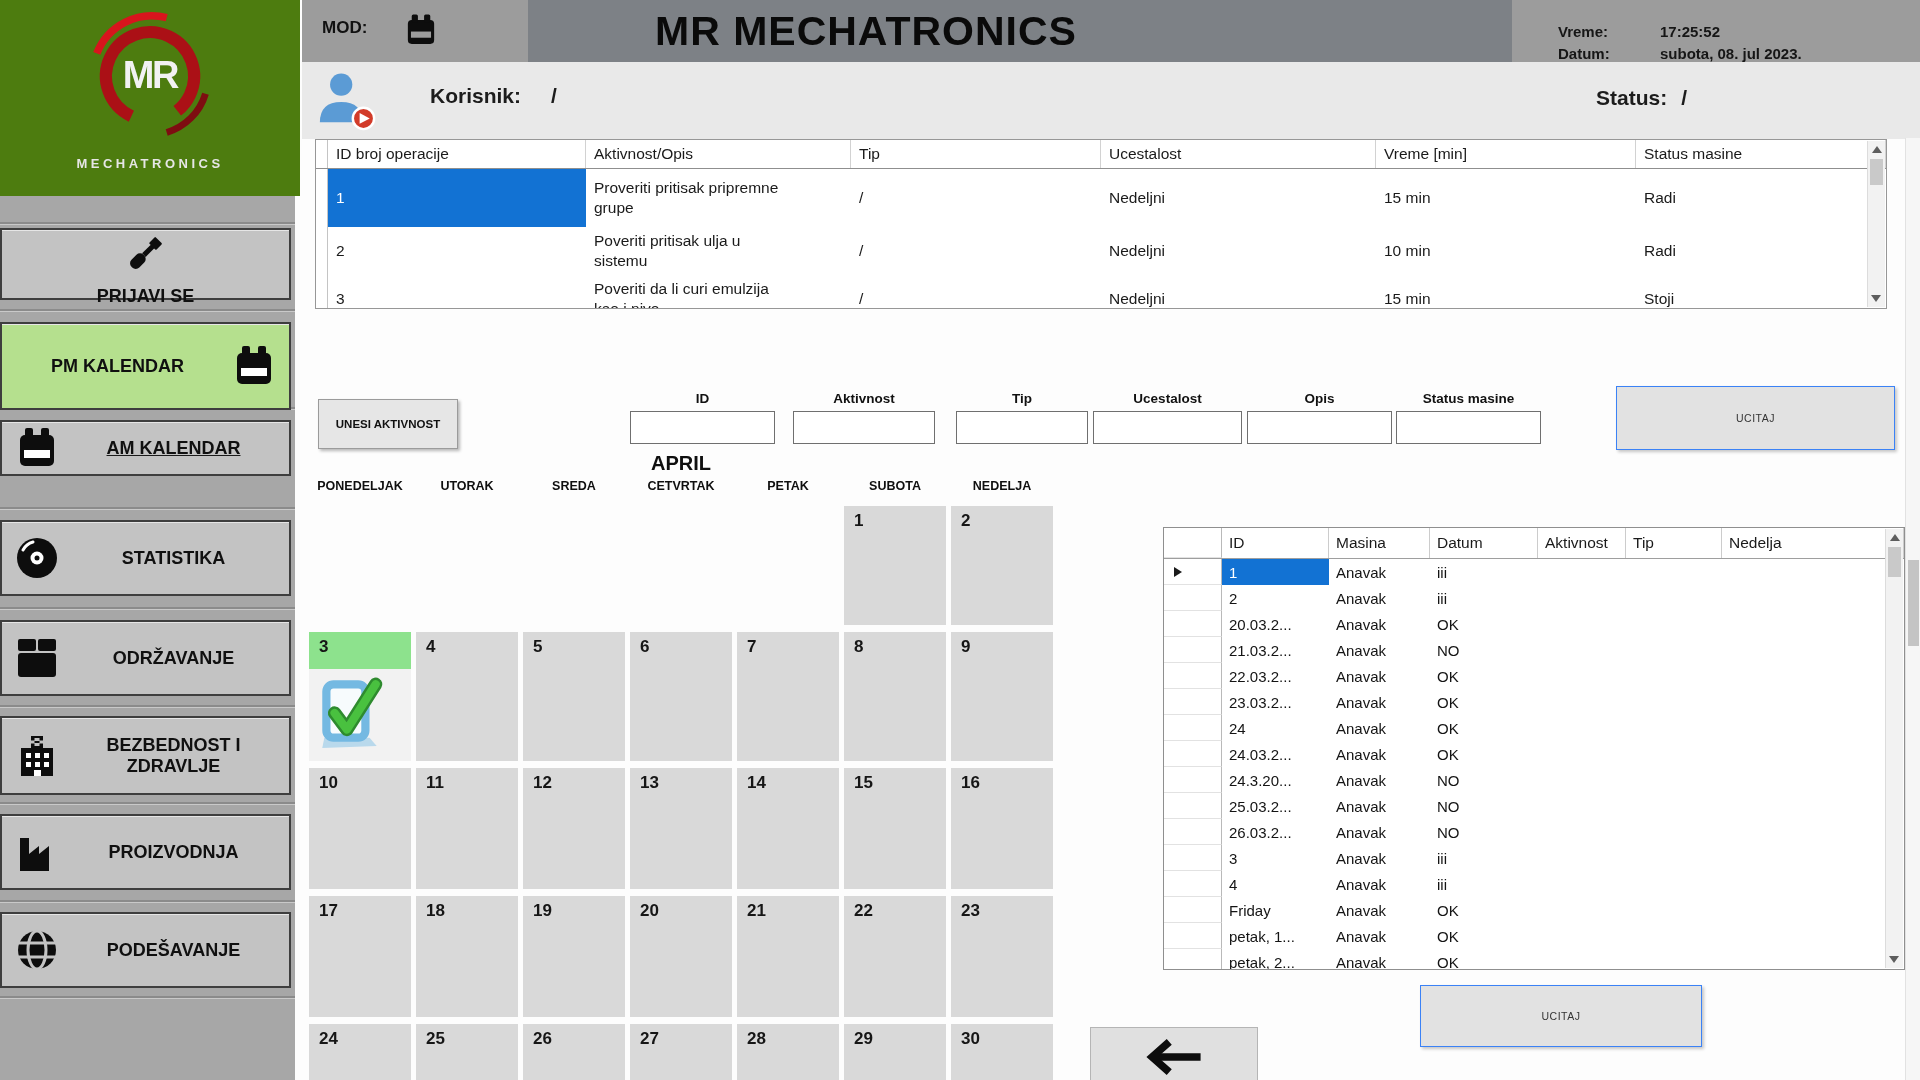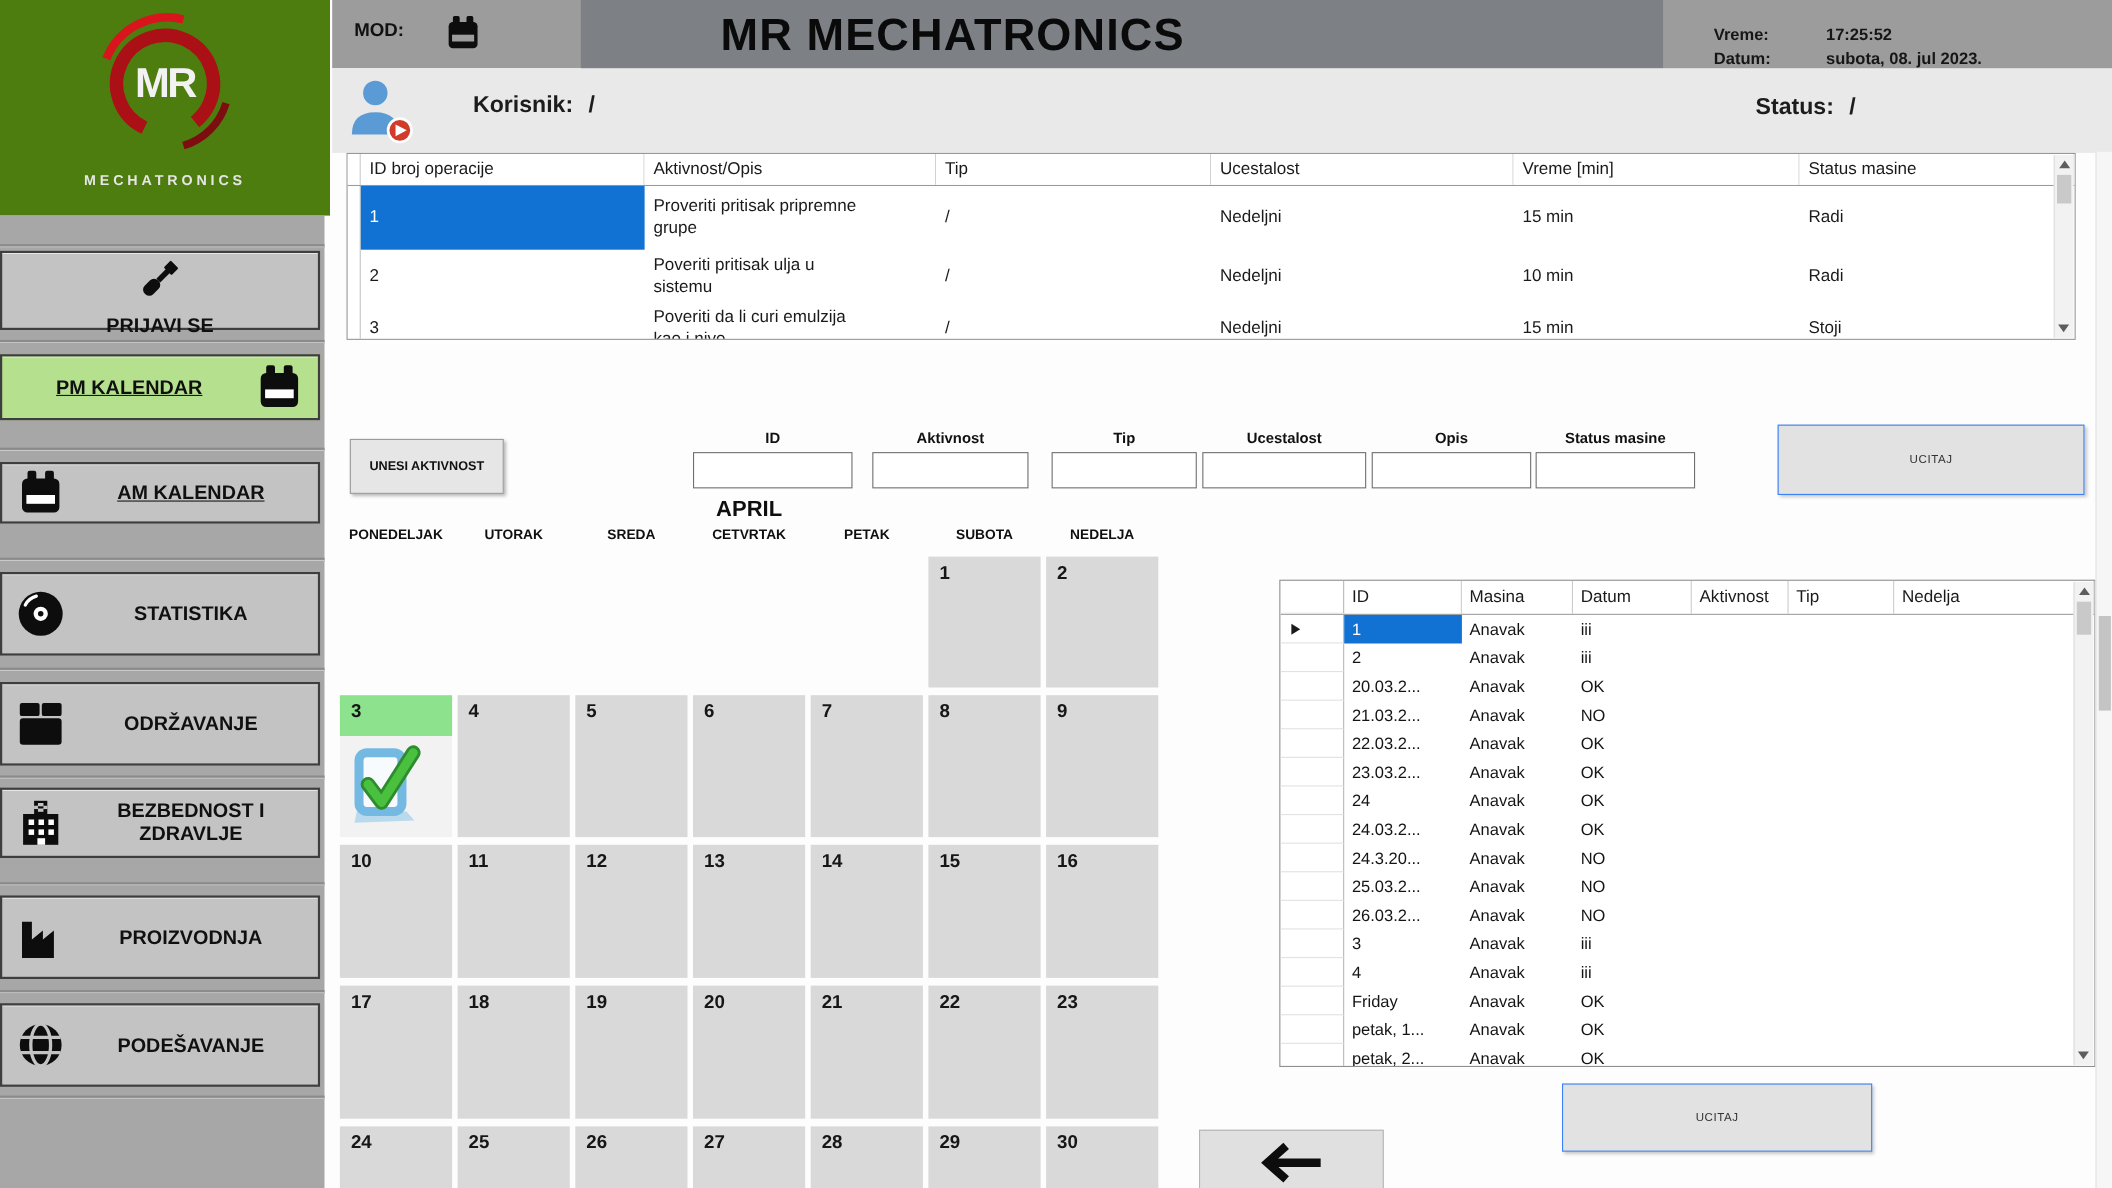--- a/index.html
+++ b/index.html
@@ -32,21 +32,21 @@
              display:flex;align-items:center;}
   .title-text{padding-left:127px;font-size:41px;font-weight:bold;letter-spacing:1px;color:#0a0a0a;}
   .clock{position:absolute;left:1512px;top:0;width:408px;height:85px;background:#9c9c9c;
          display:flex;flex-direction:column;justify-content:center;gap:5px;}
   .clock-row{display:flex;padding-left:46px;font-weight:bold;font-size:15px;color:#161616;}
   .clock-row .lab{width:102px;}
 
   
   .userrow{position:absolute;left:302px;top:62px;width:1618px;height:77px;background:#e9e9e9;}
   .user-icon{position:absolute;left:14px;top:6px;width:62px;height:66px;}
-  .korisnik{position:absolute;left:128px;top:22px;font-weight:bold;font-size:21px;display:flex;gap:14px;color:#1c1c1c;}
+  .korisnik{position:absolute;left:128px;top:22px;font-weight:bold;font-size:21px;display:flex;gap:30px;color:#1c1c1c;}
   .statusline{position:absolute;left:1294px;top:24px;font-weight:bold;font-size:21px;display:flex;gap:14px;color:#1c1c1c;}
 
   
   .ops-table{position:absolute;left:315px;top:139px;width:1572px;height:170px;background:#fff;
              border:1px solid #979797;overflow:hidden;box-sizing:border-box;}
   .ops-head,.ops-row{display:grid;grid-template-columns:12px 258px 265px 250px 275px 260px 1fr;}
   .ops-head{height:28px;border-bottom:1px solid #8f8f8f;}
   .ops-head .oc{font-size:15.5px;color:#1a1a1a;display:flex;align-items:center;padding-left:8px;
                 border-right:1px solid #d2d2d2;box-sizing:border-box;background:#fff;}
   .ops-row .oc{font-size:15.5px;display:flex;align-items:center;padding-left:8px;box-sizing:border-box;}
@@ -140,21 +140,21 @@
           <svg viewBox="0 0 44 44">
             <g transform="rotate(-45 22 22)">
               <rect x="2" y="16.5" width="17" height="11" rx="5" fill="#0d0d0d"></rect>
               <rect x="19" y="19.5" width="13" height="5" fill="#0d0d0d"></rect>
               <rect x="31" y="17" width="9" height="10" rx="1" fill="#0d0d0d"></rect>
             </g>
           </svg>
         </span>
         <span class="side-label">PRIJAVI SE</span>
       </div>
-      <div class="side-btn active" style="top: 126px; height: 60px; text-decoration: underline;">
+      <div class="side-btn active" style="top: 126px; height: 88px;">
         <span class="side-label">PM KALENDAR</span>
         <span class="side-icon">
           <svg viewBox="0 0 44 44">
             <rect x="5" y="9" width="34" height="31" rx="5" fill="#0d0d0d"></rect>
             <rect x="10" y="2" width="8" height="10" rx="2" fill="#0d0d0d"></rect>
             <rect x="26" y="2" width="8" height="10" rx="2" fill="#0d0d0d"></rect>
             <rect x="9" y="24" width="26" height="8" fill="#fff"></rect>
           </svg>
         </span>
       </div>
@@ -183,21 +183,21 @@
       <div class="side-btn" style="top: 424px; height: 76px;">
         <span class="side-icon">
           <svg viewBox="0 0 44 44">
             <rect x="3" y="3" width="18" height="12" rx="2" fill="#0d0d0d"></rect>
             <rect x="23" y="3" width="18" height="12" rx="2" fill="#0d0d0d"></rect>
             <rect x="3" y="17" width="38" height="24" rx="3" fill="#0d0d0d"></rect>
           </svg>
         </span>
         <span class="side-label">ODRŽAVANJE</span>
       </div>
-      <div class="side-btn" style="top: 520px; height: 64px;">
+      <div class="side-btn" style="top: 520px; height: 79px;">
         <span class="side-icon">
           <svg viewBox="0 0 44 44">
             <rect x="16" y="2" width="12" height="12" fill="#0d0d0d"></rect>
             <rect x="19.5" y="4" width="5" height="8" fill="#c3c3c3"></rect>
             <rect x="16" y="6.5" width="12" height="3" fill="#c3c3c3"></rect>
             <rect x="19.5" y="7" width="5" height="2" fill="#0d0d0d"></rect>
             <rect x="6" y="14" width="32" height="28" fill="#0d0d0d"></rect>
             <g fill="#fff">
               <rect x="11" y="19" width="5" height="5"></rect>
               <rect x="20" y="19" width="5" height="5"></rect>

